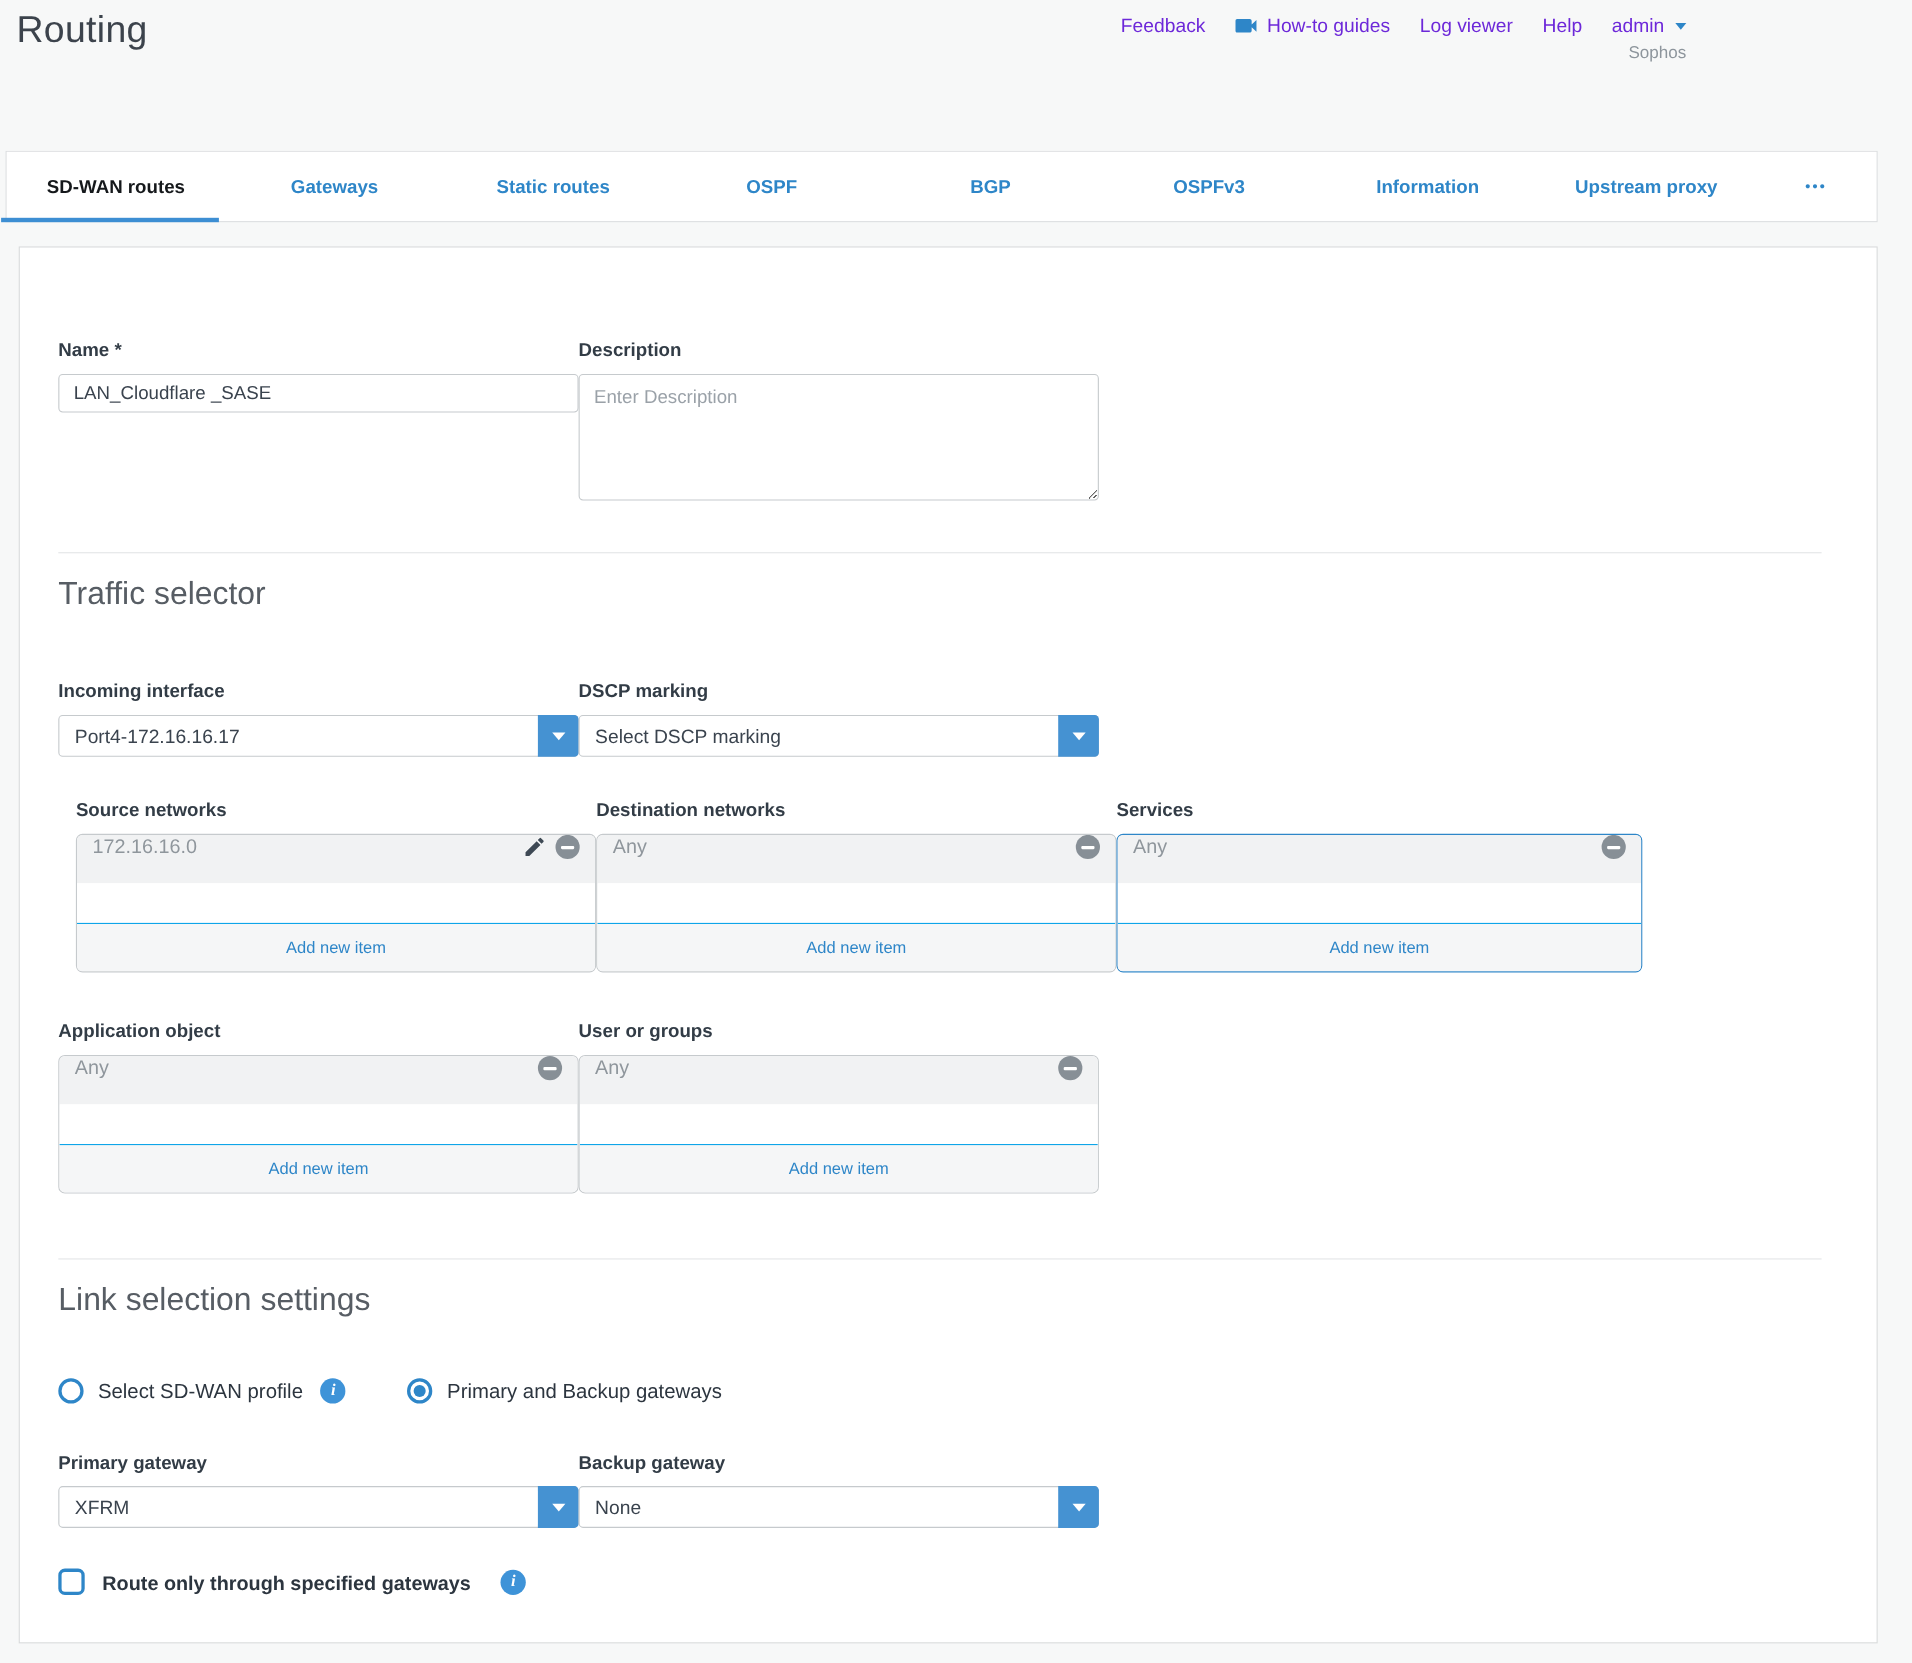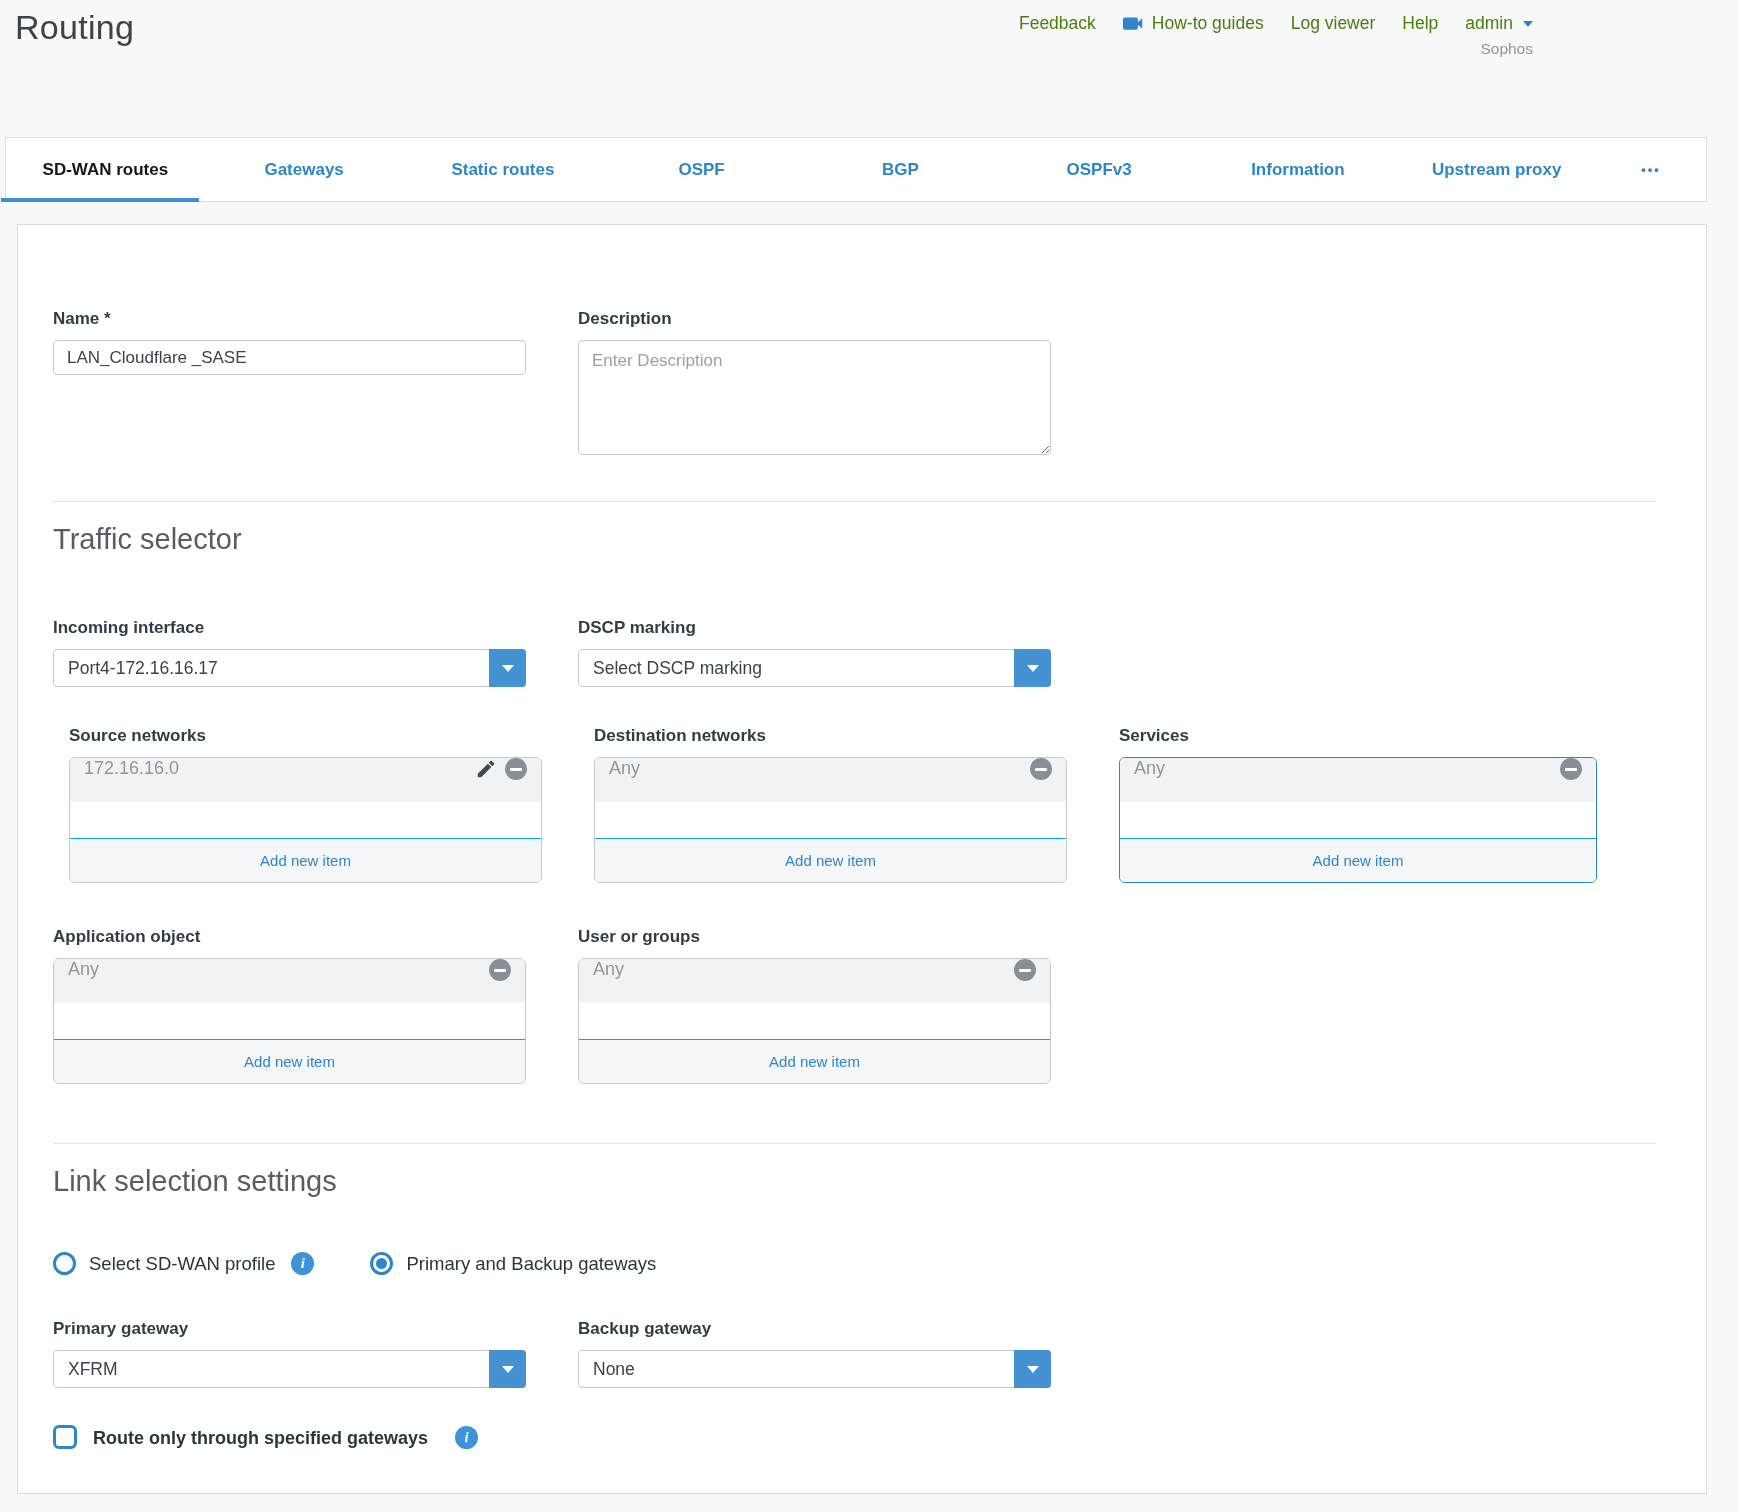--- a/index.html
+++ b/index.html
@@ -2,36 +2,36 @@
 <html><head>
 <meta charset="utf-8">
 <style>
   * { margin:0; padding:0; box-sizing:border-box; }
   html,body { width:1738px; background:#f7f8f8; font-family:"Liberation Sans", sans-serif; color:#323c46; }
   body { height:1512px; overflow:hidden; }
 
   
   .header { position:relative; height:137px; background:#f7f8f8; }
   .page-title { position:absolute; left:15px; top:8px; font-size:34px; font-weight:400; color:#3c434c; letter-spacing:0.3px; }
-  .header-links { position:absolute; top:13px; right:205px; display:flex; align-items:center; gap:27px; font-size:17.5px; color:#4d7c0f; }
+  .header-links { position:absolute; top:13px; right:205px; display:flex; align-items:center; gap:27px; font-size:17.5px; color:#6d28d9; }
   .header-links .hlink { cursor:pointer; display:flex; align-items:center; gap:8px; }
   .caret-down-sm { width:0; height:0; border-left:5px solid transparent; border-right:5px solid transparent; border-top:6px solid #2e86c8; display:inline-block; margin-left:2px; }
   .brand { position:absolute; top:40px; right:205px; font-size:15.5px; color:#8d959c; }
   .cam-icon svg { display:block; }
 
   
   .tabbar { margin-left:5px; width:1702px; height:65px; background:#ffffff; border:1px solid #dcdee0; display:flex; align-items:stretch; }
   .tab { flex:1; display:flex; align-items:center; justify-content:center; font-size:17px; font-weight:700; color:#2e86c8; cursor:pointer; position:relative; }
   .tab.active { color:#15181b; }
   .tab.active::after { content:""; position:absolute; left:-5px; right:6px; bottom:-1px; height:4px; background:#3d8ed3; }
   .tab-more { flex:0 0 110px; font-size:13px; letter-spacing:2px; font-weight:700; }
 
   
   .panel { margin:22px 0 0 17px; width:1690px; height:1270px; background:#fff; border:1px solid #d8dadb; padding-left:35px; }
-  .grid3 { display:grid; grid-template-columns:473px 473px 478px; column-gap:52px; align-items:start; }
+  .grid3 { display:grid; grid-template-columns:473px 473px 478px; align-items:start; }
   .flabel { font-size:17px; font-weight:700; color:#323c46; margin-bottom:11px; }
 
   .row-name { padding-top:84px; }
   .text-input { width:473px; height:35px; border:1px solid #c6cacd; border-radius:4px; padding:0 13px; font-size:17px; color:#3a434e; font-family:"Liberation Sans", sans-serif; outline:none; background:#fff; }
   .desc-area { width:473px; height:115px; border:1px solid #c6cacd; border-radius:4px; padding:10px 13px; font-size:17px; color:#3a434e; font-family:"Liberation Sans", sans-serif; outline:none; resize:both; }
   .desc-area::placeholder, .text-input::placeholder { color:#9aa1a8; }
 
   .divider { height:1px; background:#e3e5e7; margin:42px 50px 0 0; }
   .section-heading { font-size:29px; font-weight:400; color:#575d64; margin-top:21px; }
 

